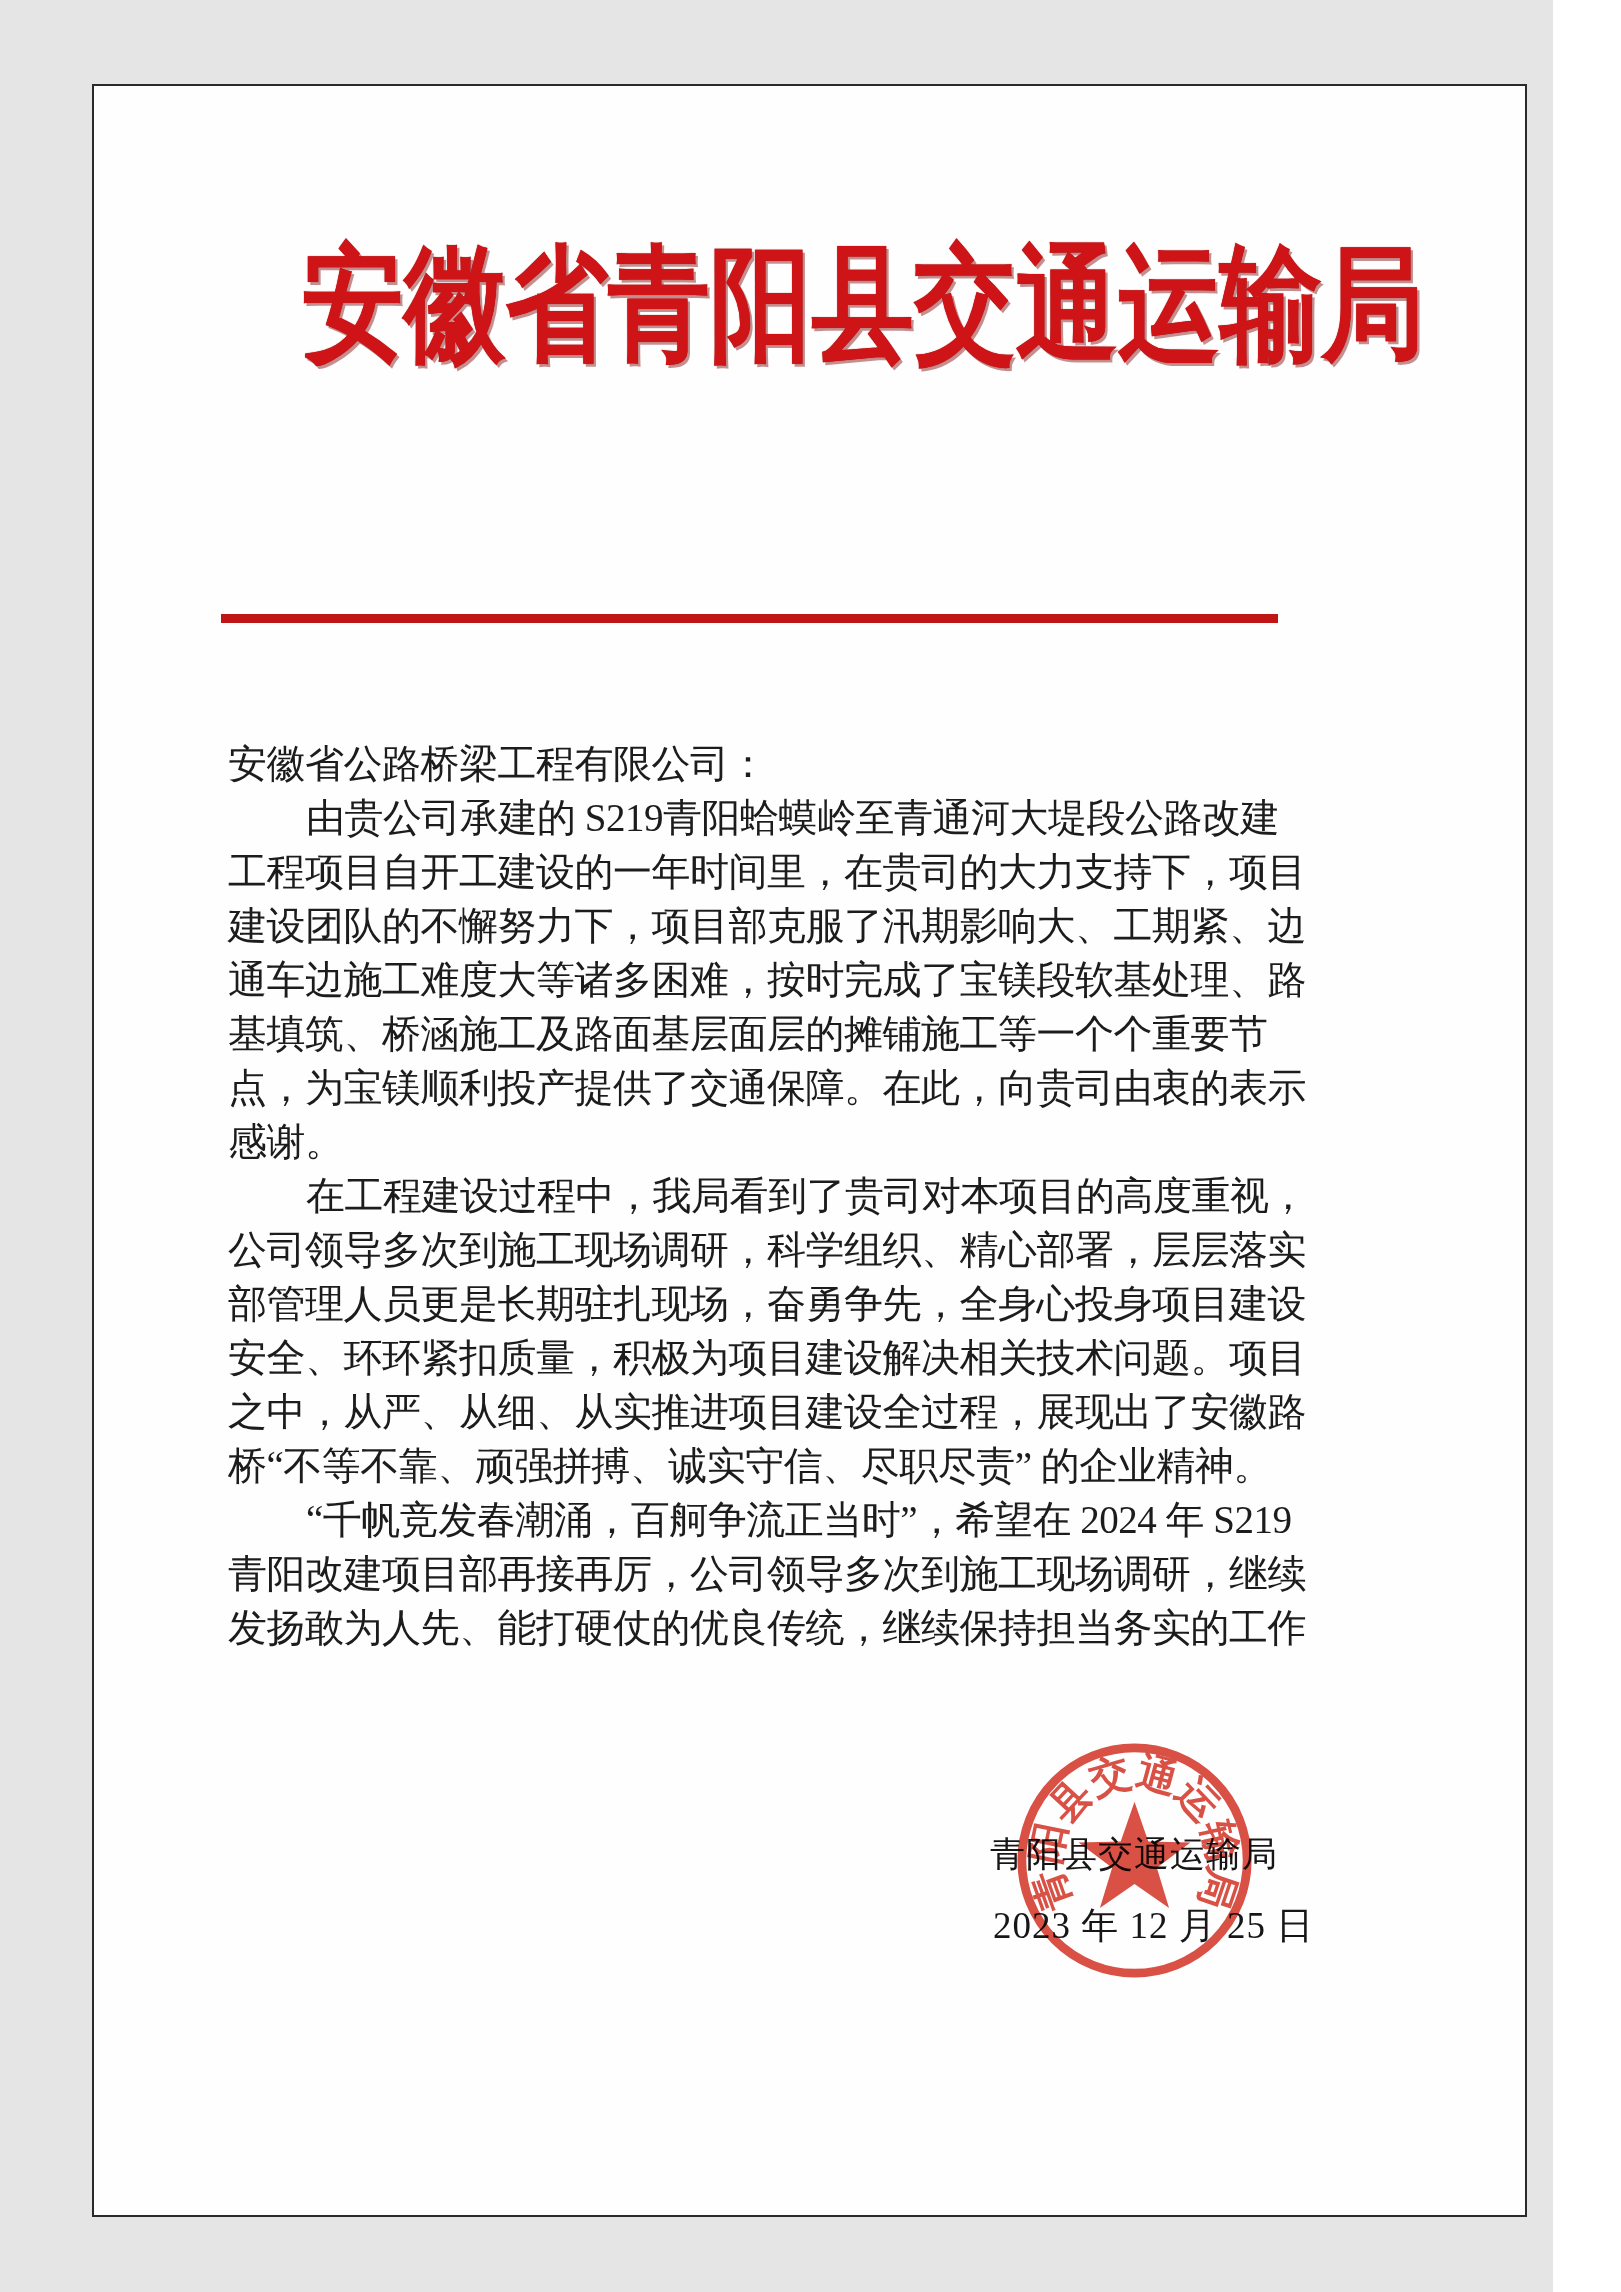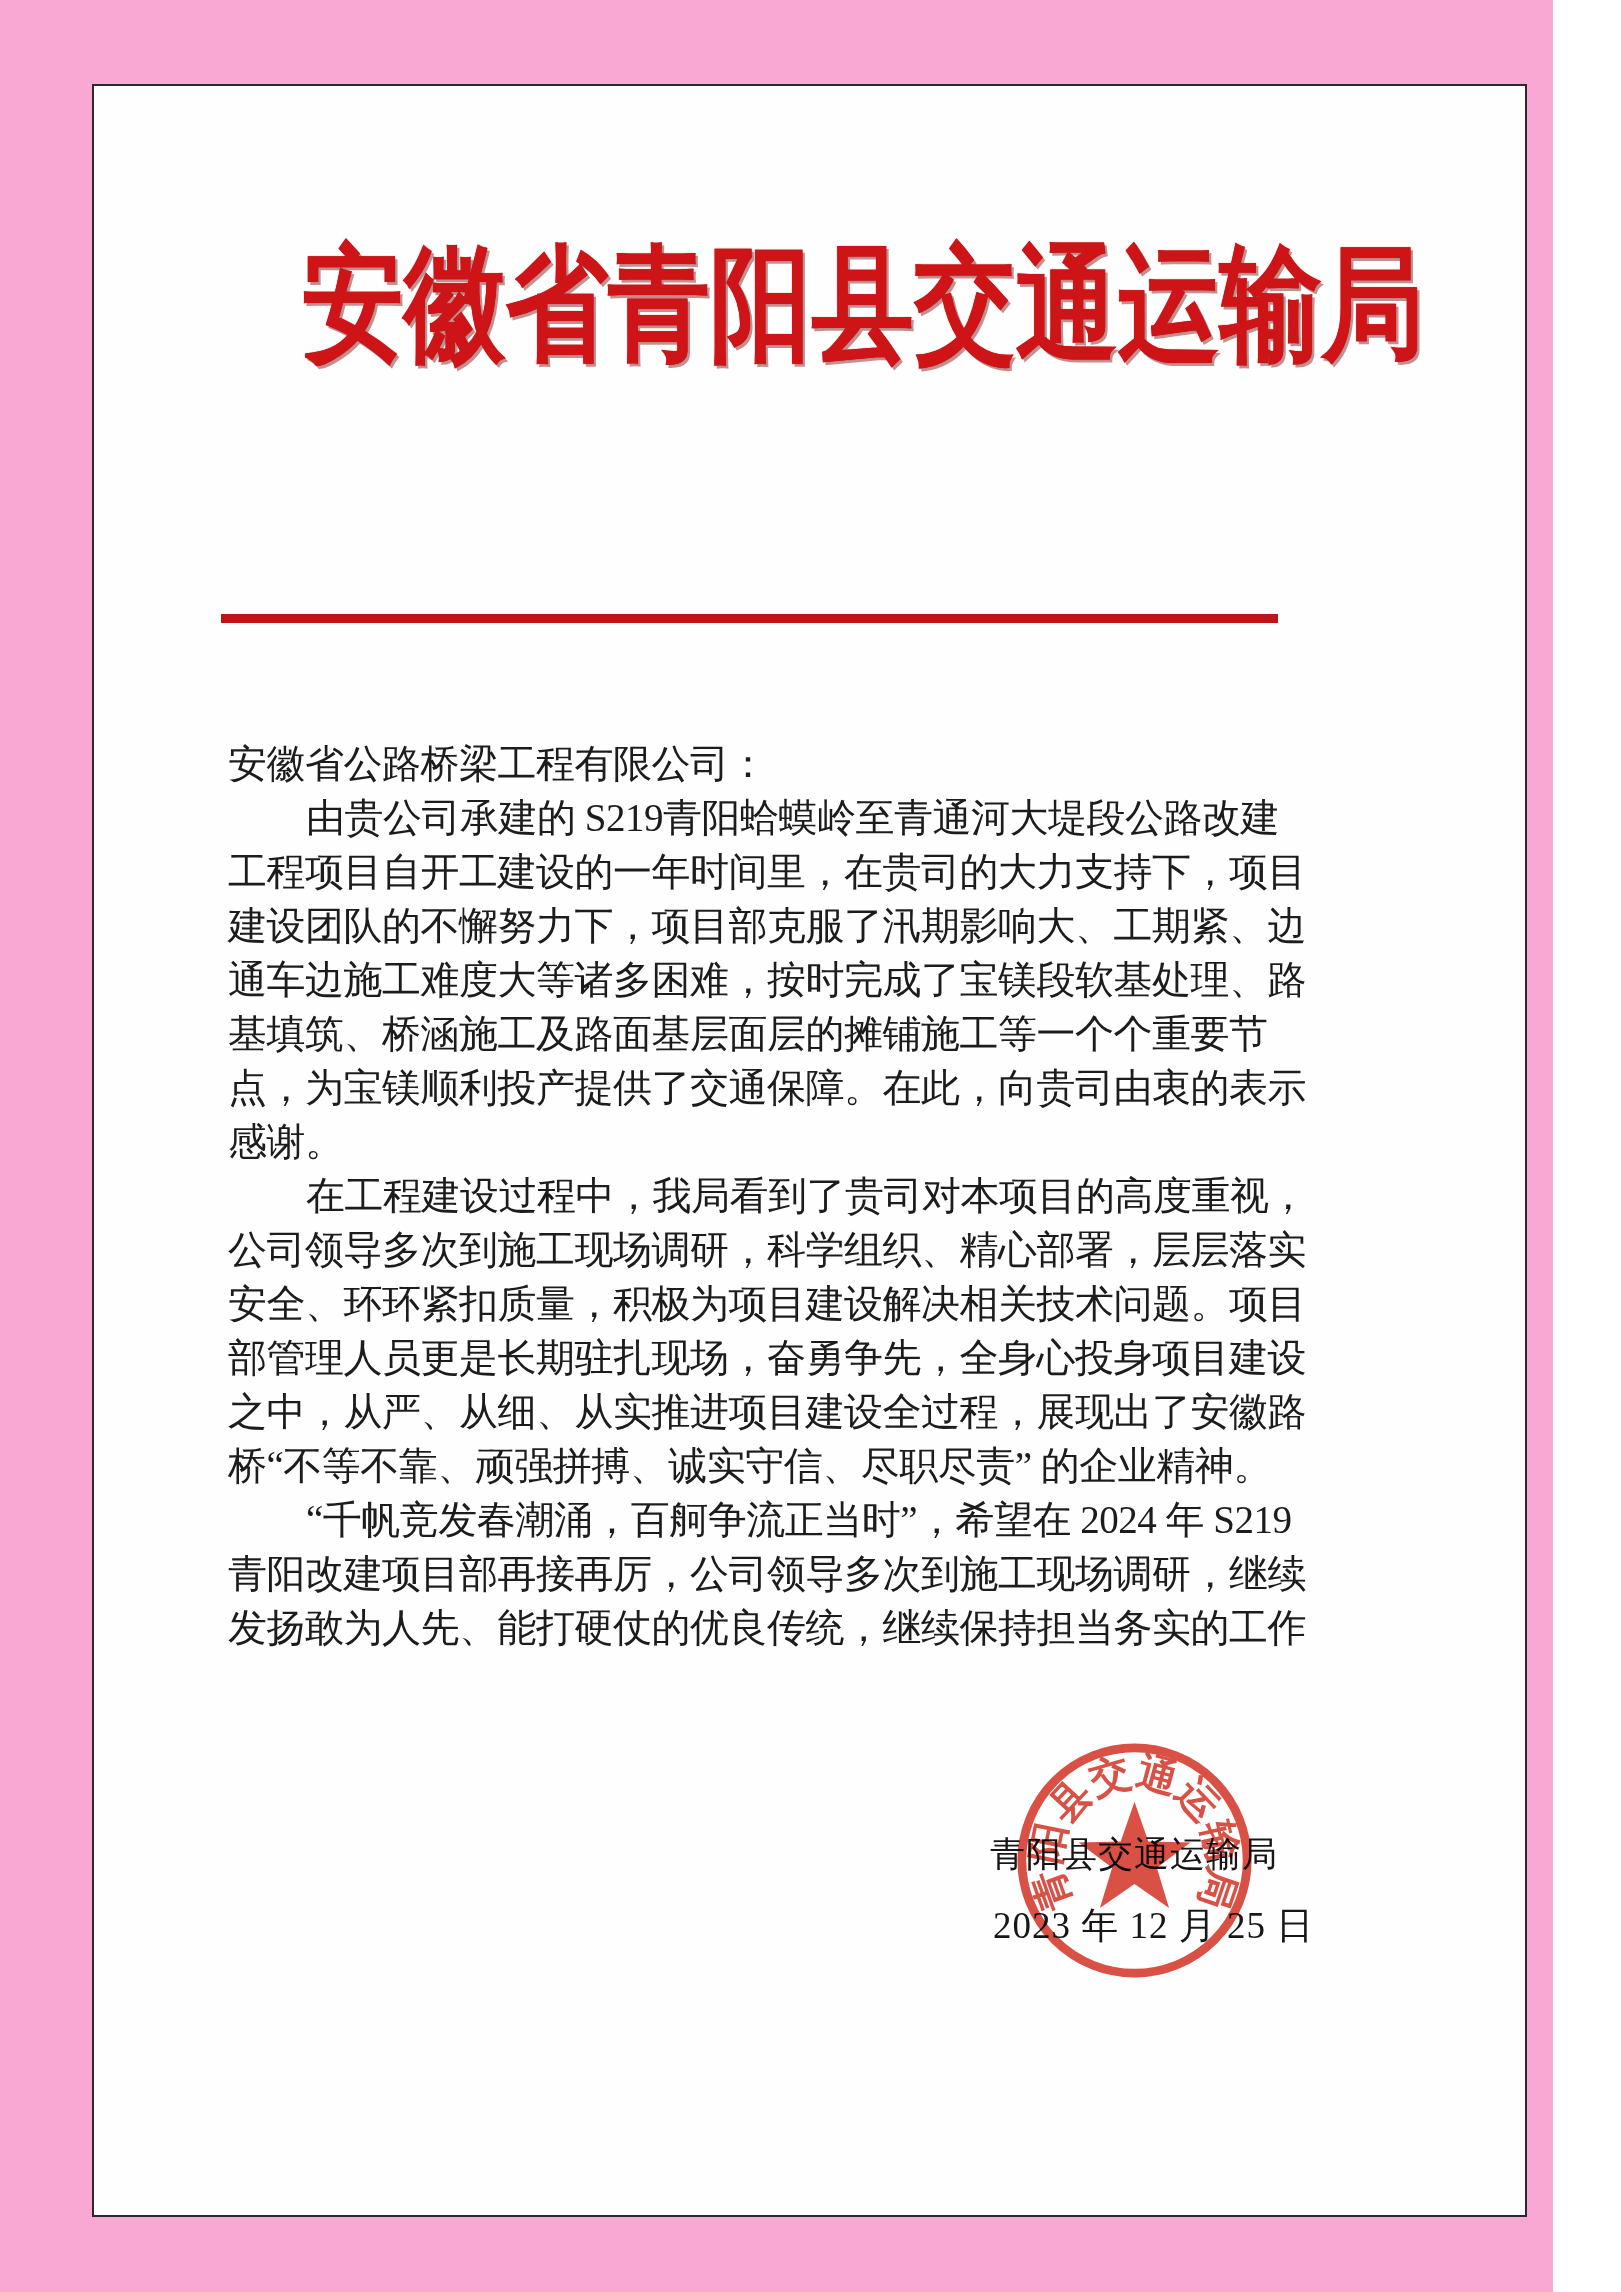--- a/index.html
+++ b/index.html
@@ -1,19 +1,19 @@
 <!DOCTYPE html>
 <html><head>
 <meta charset="utf-8">
 <style>
   html,body{margin:0;padding:0;background:#ffffff;}
   .page{
     position:relative;
     width:1553px;height:2293px;
-    background:#f9a8d4;
+    background:#e5e5e5;
     font-family:"Liberation Serif","DejaVu Serif",serif;
     color:#1c1c1c;
     overflow:hidden;
   }
   .scan-frame{
     position:absolute;
     left:92px;top:84px;
     width:1431px;height:2129px;
     border:2px solid #2a2a2a;
     background:#fefefe;
@@ -109,22 +109,22 @@
     <div class="line indent">由贵公司承建的 S219青阳蛤蟆岭至青通河大堤段公路改建</div>
     <div class="line">工程项目自开工建设的一年时间里，在贵司的大力支持下，项目</div>
     <div class="line">建设团队的不懈努力下，项目部克服了汛期影响大、工期紧、边</div>
     <div class="line">通车边施工难度大等诸多困难，按时完成了宝镁段软基处理、路</div>
     <div class="line">基填筑、桥涵施工及路面基层面层的摊铺施工等一个个重要节</div>
     <div class="line">点，为宝镁顺利投产提供了交通保障。在此，向贵司由衷的表示</div>
     <div class="line">感谢。</div>
 
     <div class="line indent">在工程建设过程中，我局看到了贵司对本项目的高度重视，</div>
     <div class="line">公司领导多次到施工现场调研，科学组织、精心部署，层层落实</div>
+    <div class="line">部管理人员更是长期驻扎现场，奋勇争先，全身心投身项目建设</div>
     <div class="line">安全、环环紧扣质量，积极为项目建设解决相关技术问题。项目</div>
-    <div class="line">部管理人员更是长期驻扎现场，奋勇争先，全身心投身项目建设</div>
     <div class="line">之中，从严、从细、从实推进项目建设全过程，展现出了安徽路</div>
     <div class="line">桥“不等不靠、顽强拼搏、诚实守信、尽职尽责” 的企业精神。</div>
 
     <div class="line indent">“千帆竞发春潮涌，百舸争流正当时”，希望在 2024 年 S219</div>
     <div class="line">青阳改建项目部再接再厉，公司领导多次到施工现场调研，继续</div>
     <div class="line">发扬敢为人先、能打硬仗的优良传统，继续保持担当务实的工作</div>
   </div>
 
   <div class="signature">青阳县交通运输局</div>
 

